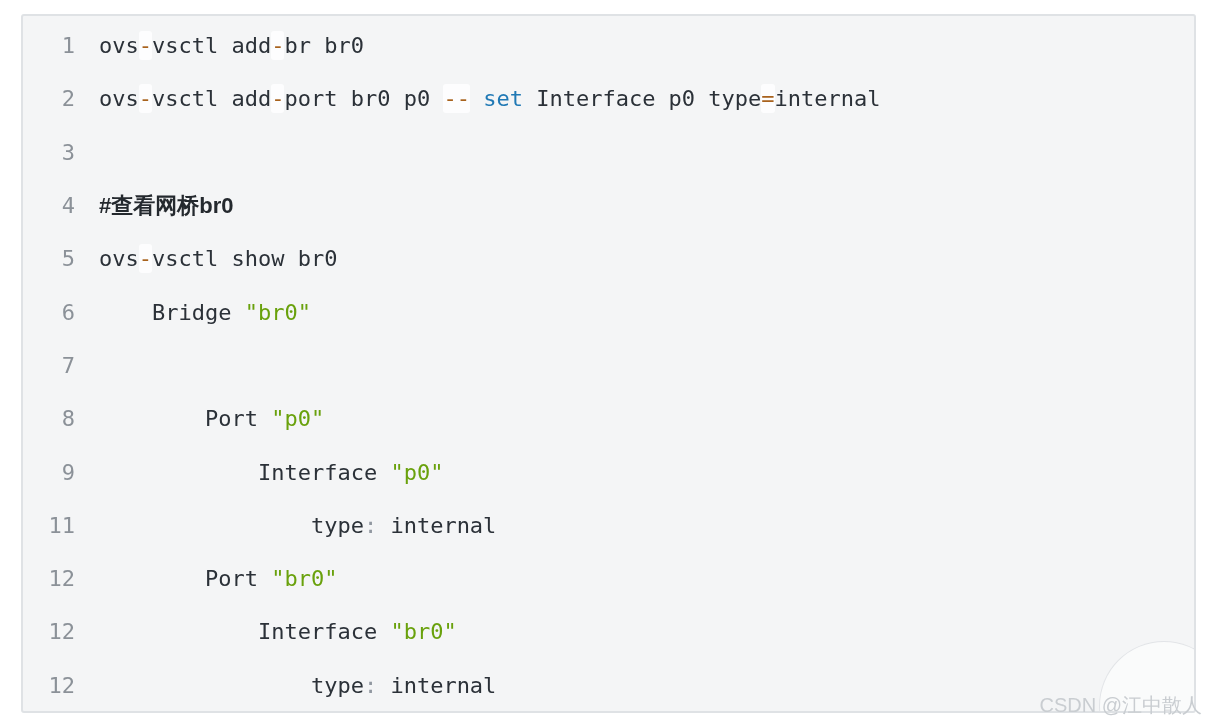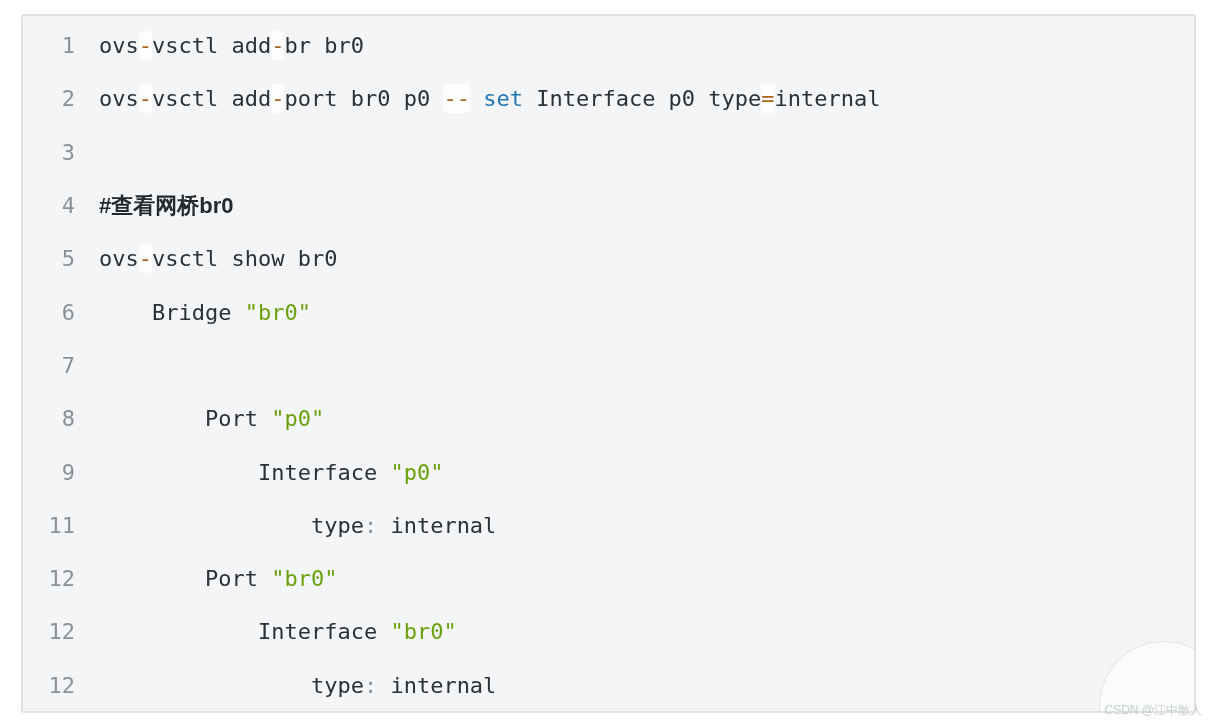--- a/index.html
+++ b/index.html
@@ -45,21 +45,21 @@
   .tok-op      { color: var(--op, #a8621d); background: var(--opbg, #fdfdfe); border-radius: 3px; padding: 2px 0; }
   .tok-kw      { color: var(--kw, #2079b5); }
   .tok-str     { color: var(--str, #69a10c); }
   .tok-comment { color: var(--comment, #24292e); font-weight: 600;
                  font-family: Liberation Sans, sans-serif; }
   .tok-punct   { color: var(--punct, #9198a1); }
   .watermark {
     position: absolute;
     right: 14px; bottom: 9px;
     font-family: "Liberation Sans", sans-serif;
-    font-size: 12px;
+    font-size: 20px;
     color: var(--wm, #c9cdd1);
     z-index: 3;
   }
   .wm-circle {
     position: absolute;
     width: 130px; height: 130px;
     border-radius: 50%;
     right: -35px; bottom: -60px;
     background: rgba(255,255,255,0.55);
     border: 1px solid rgba(210,214,218,0.6);

